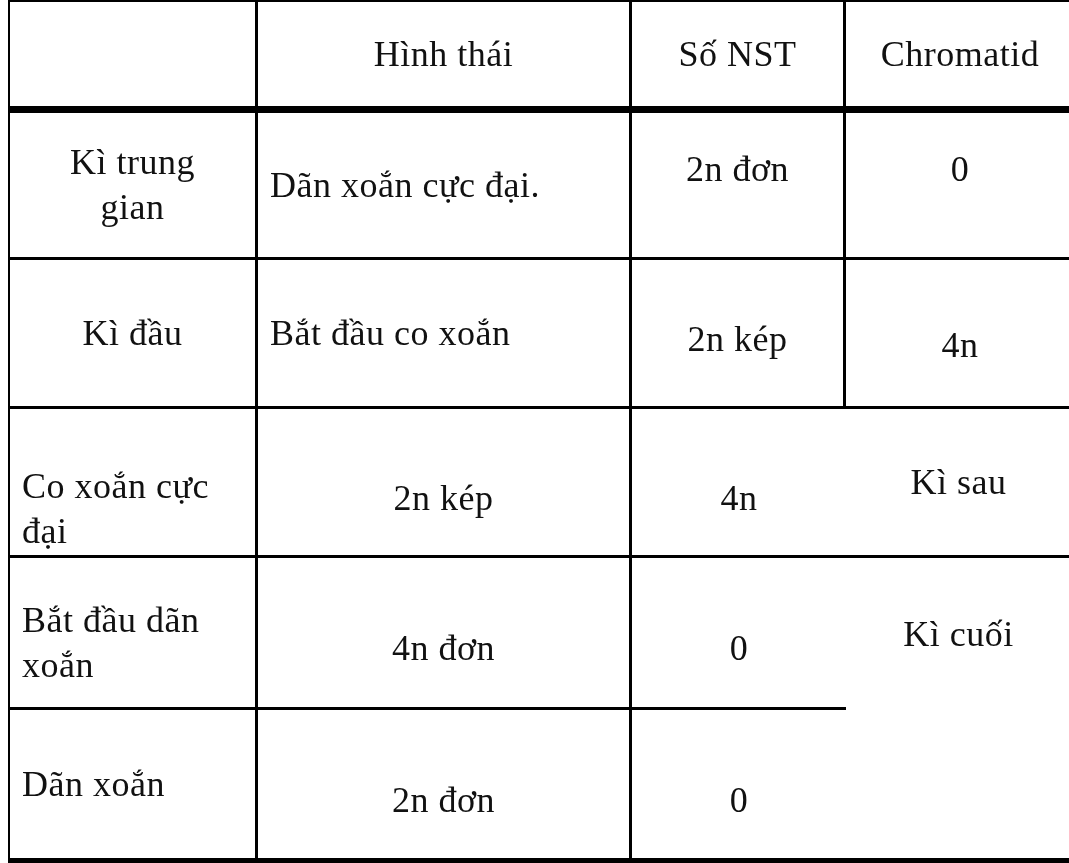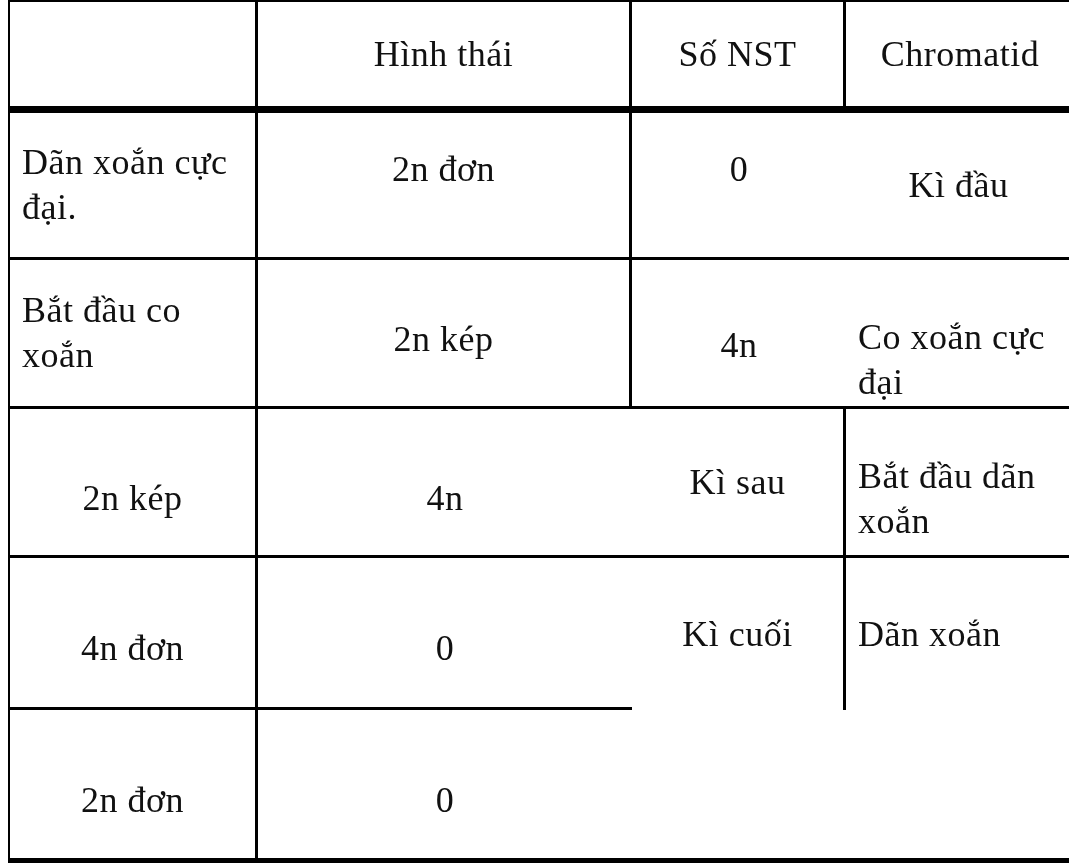--- a/index.html
+++ b/index.html
@@ -40,21 +40,21 @@
   .cell.hdr  { border-bottom-width: 7px; }
   .cell.row5 { border-bottom: none; }
   .cell.left {
     justify-content: flex-start;
     text-align: left;
     padding-left: 12px;
   }
   .cell span { position: relative; display: inline-block; }
   .narrow  { max-width: 160px; }
   .up16 { top: -16px; }
-  .dn2  { top: 17px; }
+  .dn2  { top: 10px; }
   .dn6  { top: 6px; }
   .dn8  { top: 0; }
   .dn10 { top: 27px; }
   .dn12 { top: 12px; }
   .dn16 { top: 16px; }
 </style>
 </head>
 <body>
 
 <div class="phase-table">
@@ -65,20 +65,23 @@
   <div class="cell hdr">
     <span>Hình thái</span>
   </div>
   <div class="cell hdr">
     <span>Số NST</span>
   </div>
   <div class="cell hdr col4">
     <span>Chromatid</span>
   </div>
 
+  <div class="cell">
+    <span class="narrow">Kì trung gian</span>
+  </div>
   <div class="cell left">
     <span>Dãn xoắn cực đại.</span>
   </div>
   <div class="cell">
     <span class="up16">2n đơn</span>
   </div>
   <div class="cell col4">
     <span class="up16">0</span>
   </div>
 

